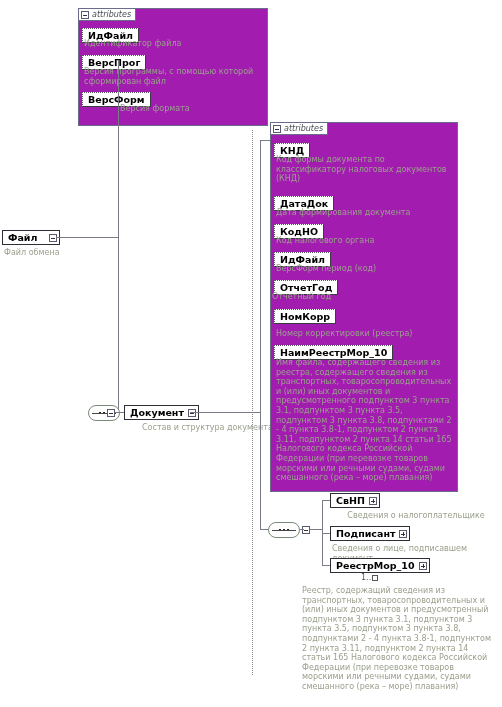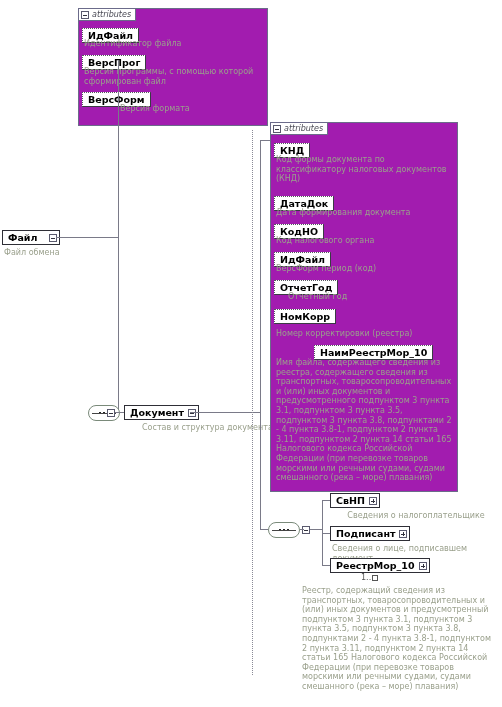--- a/index.html
+++ b/index.html
@@ -179,28 +179,28 @@
 <div class="desc" style="left:276px;top:236px;width:178px;">Код налогового органа</div>
 
 <div class="attr-item" style="left:274px;top:248px;">
   <span class="chip">ИдФайл</span>
 </div>
 <div class="desc" style="left:276px;top:264px;width:178px;">ВерсФорм период (код)</div>
 
 <div class="attr-item" style="left:274px;top:276px;">
   <span class="chip">ОтчетГод</span>
 </div>
-<div class="desc" style="left:288px;top:292px;width:178px;">Отчетный год</div>
+<div class="desc" style="left:272px;top:292px;width:178px;">Отчетный год</div>
 
 <div class="attr-item" style="left:274px;top:305px;">
   <span class="chip">НомКорр</span>
 </div>
 <div class="desc" style="left:276px;top:329px;width:178px;">Номер корректировки (реестра)</div>
 
-<div class="attr-item" style="left:274px;top:341px;margin-left:40px;">
+<div class="attr-item" style="left:274px;top:341px;">
   <span class="chip">НаимРеестрМор_10</span>
 </div>
 <div class="desc" style="left:276px;top:358px;width:176px;">Имя файла, содержащего сведения из реестра, содержащего сведения из транспортных, товаросопроводительных и (или) иных документов и предусмотренного подпунктом 3 пункта 3.1, подпунктом 3 пункта 3.5, подпунктом 3 пункта 3.8, подпунктами 2 - 4 пункта 3.8-1, подпунктом 2 пункта 3.11, подпунктом 2 пункта 14 статьи 165 Налогового кодекса Российской Федерации (при перевозке товаров морскими или речными судами, судами смешанного (река – море) плавания)</div>
 
 <div class="seq" style="left:268px;top:522px;">
   <span class="seq-bar"></span>
   <span class="seq-dots">
     <i></i>
       <i></i>
       <i></i>

